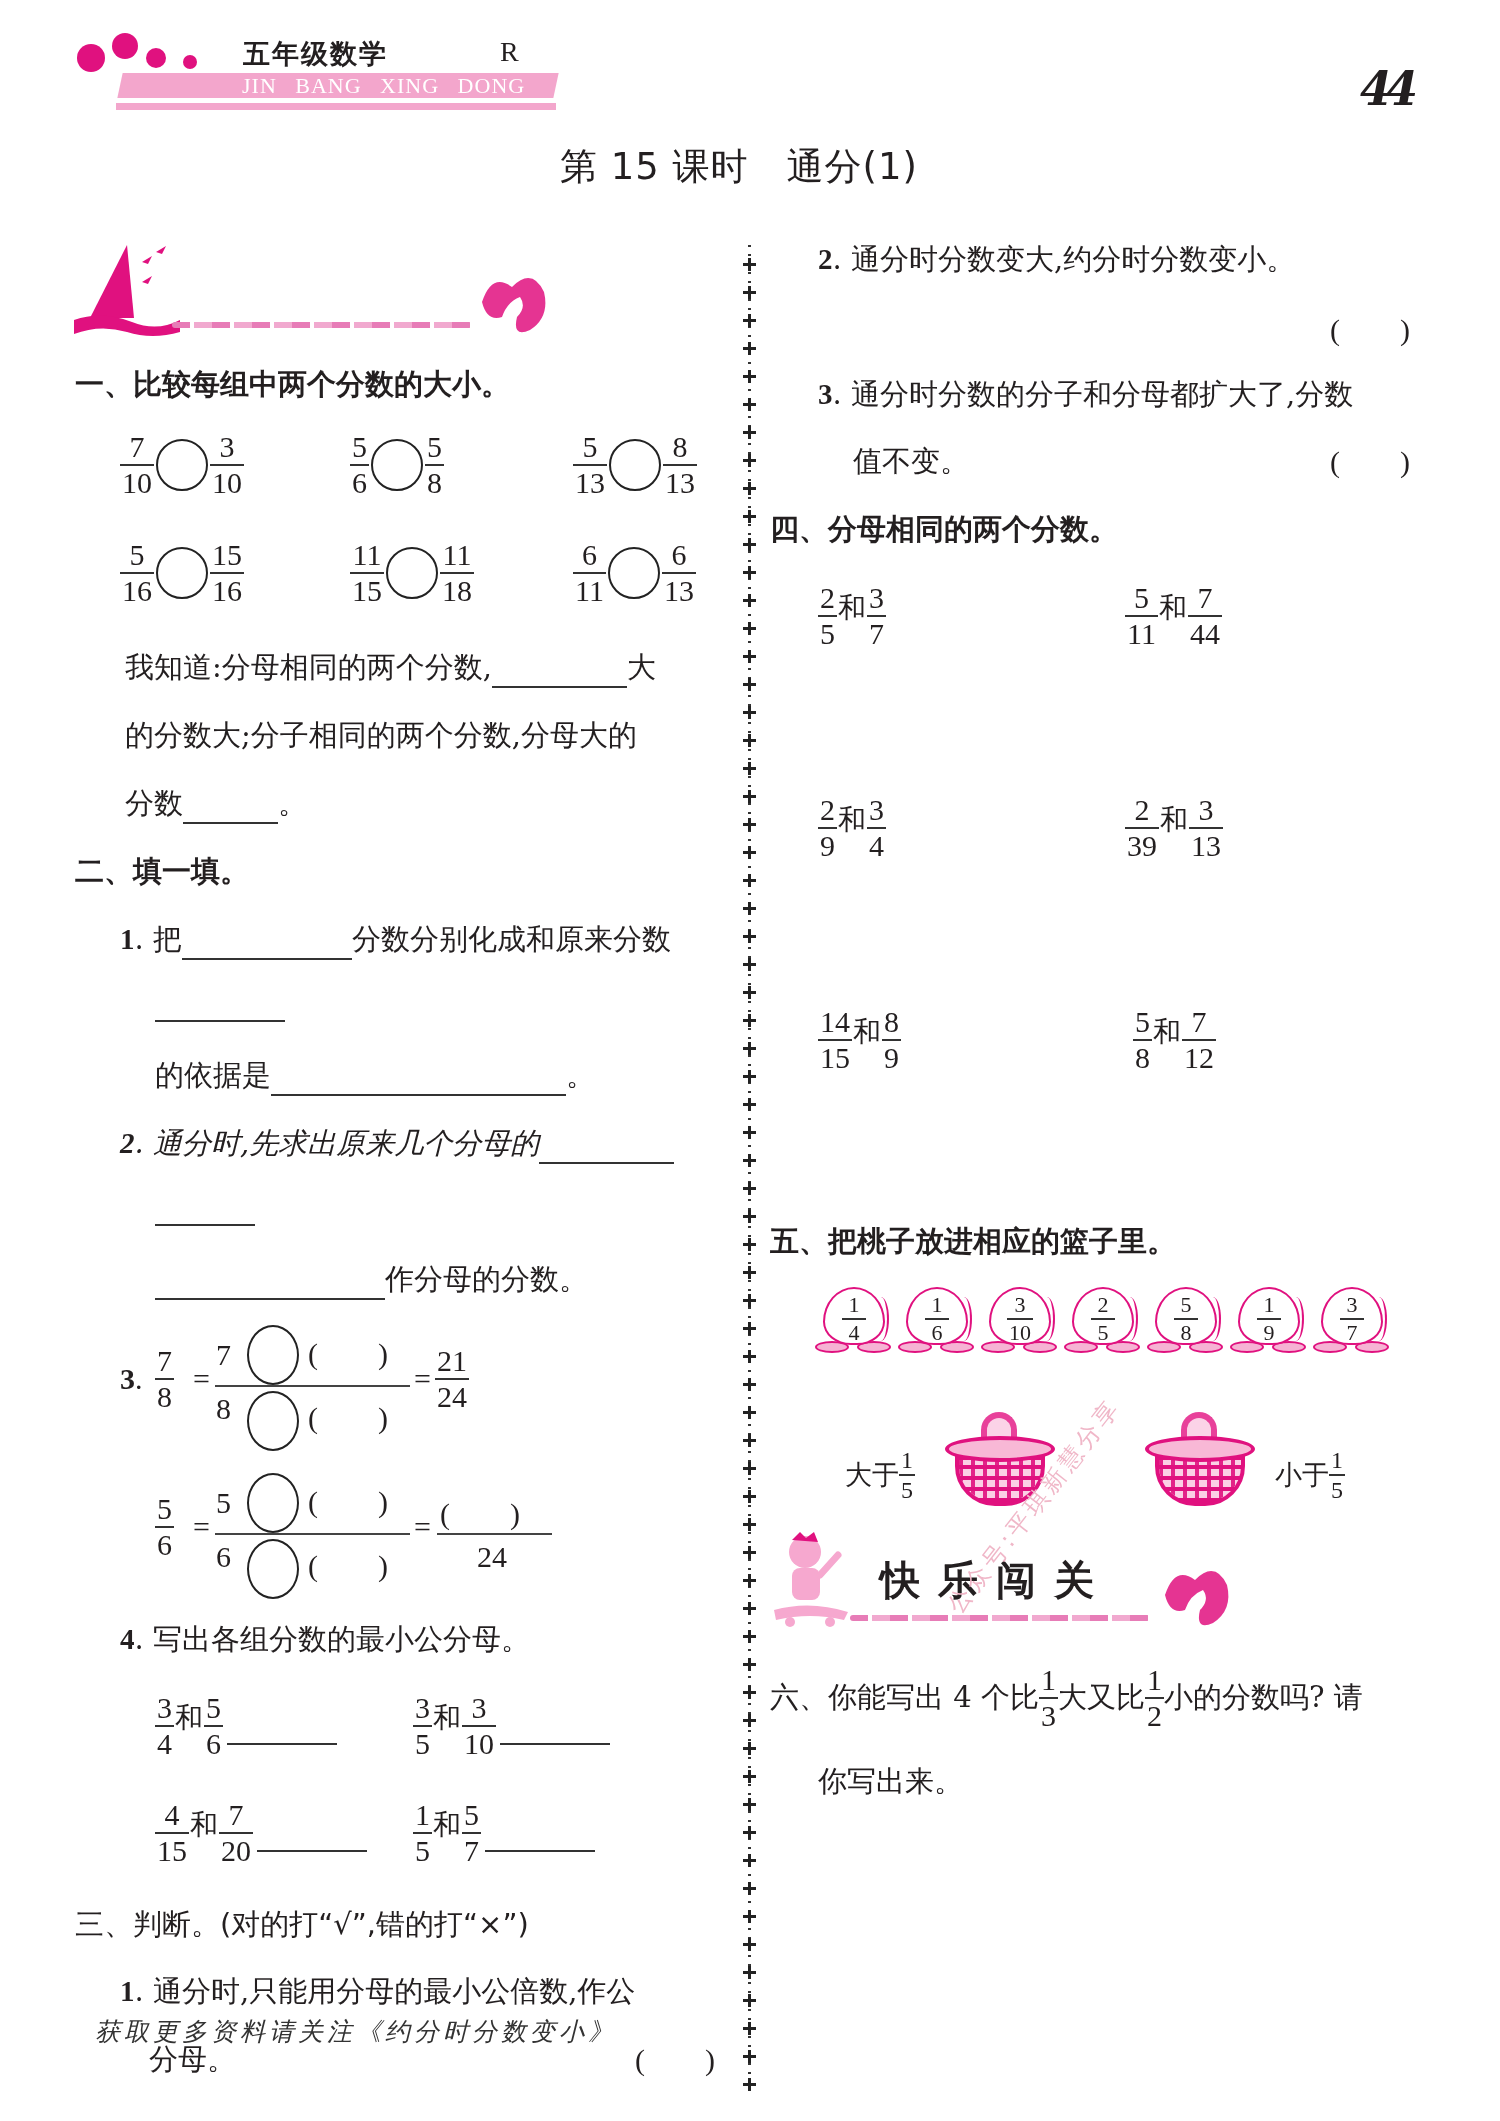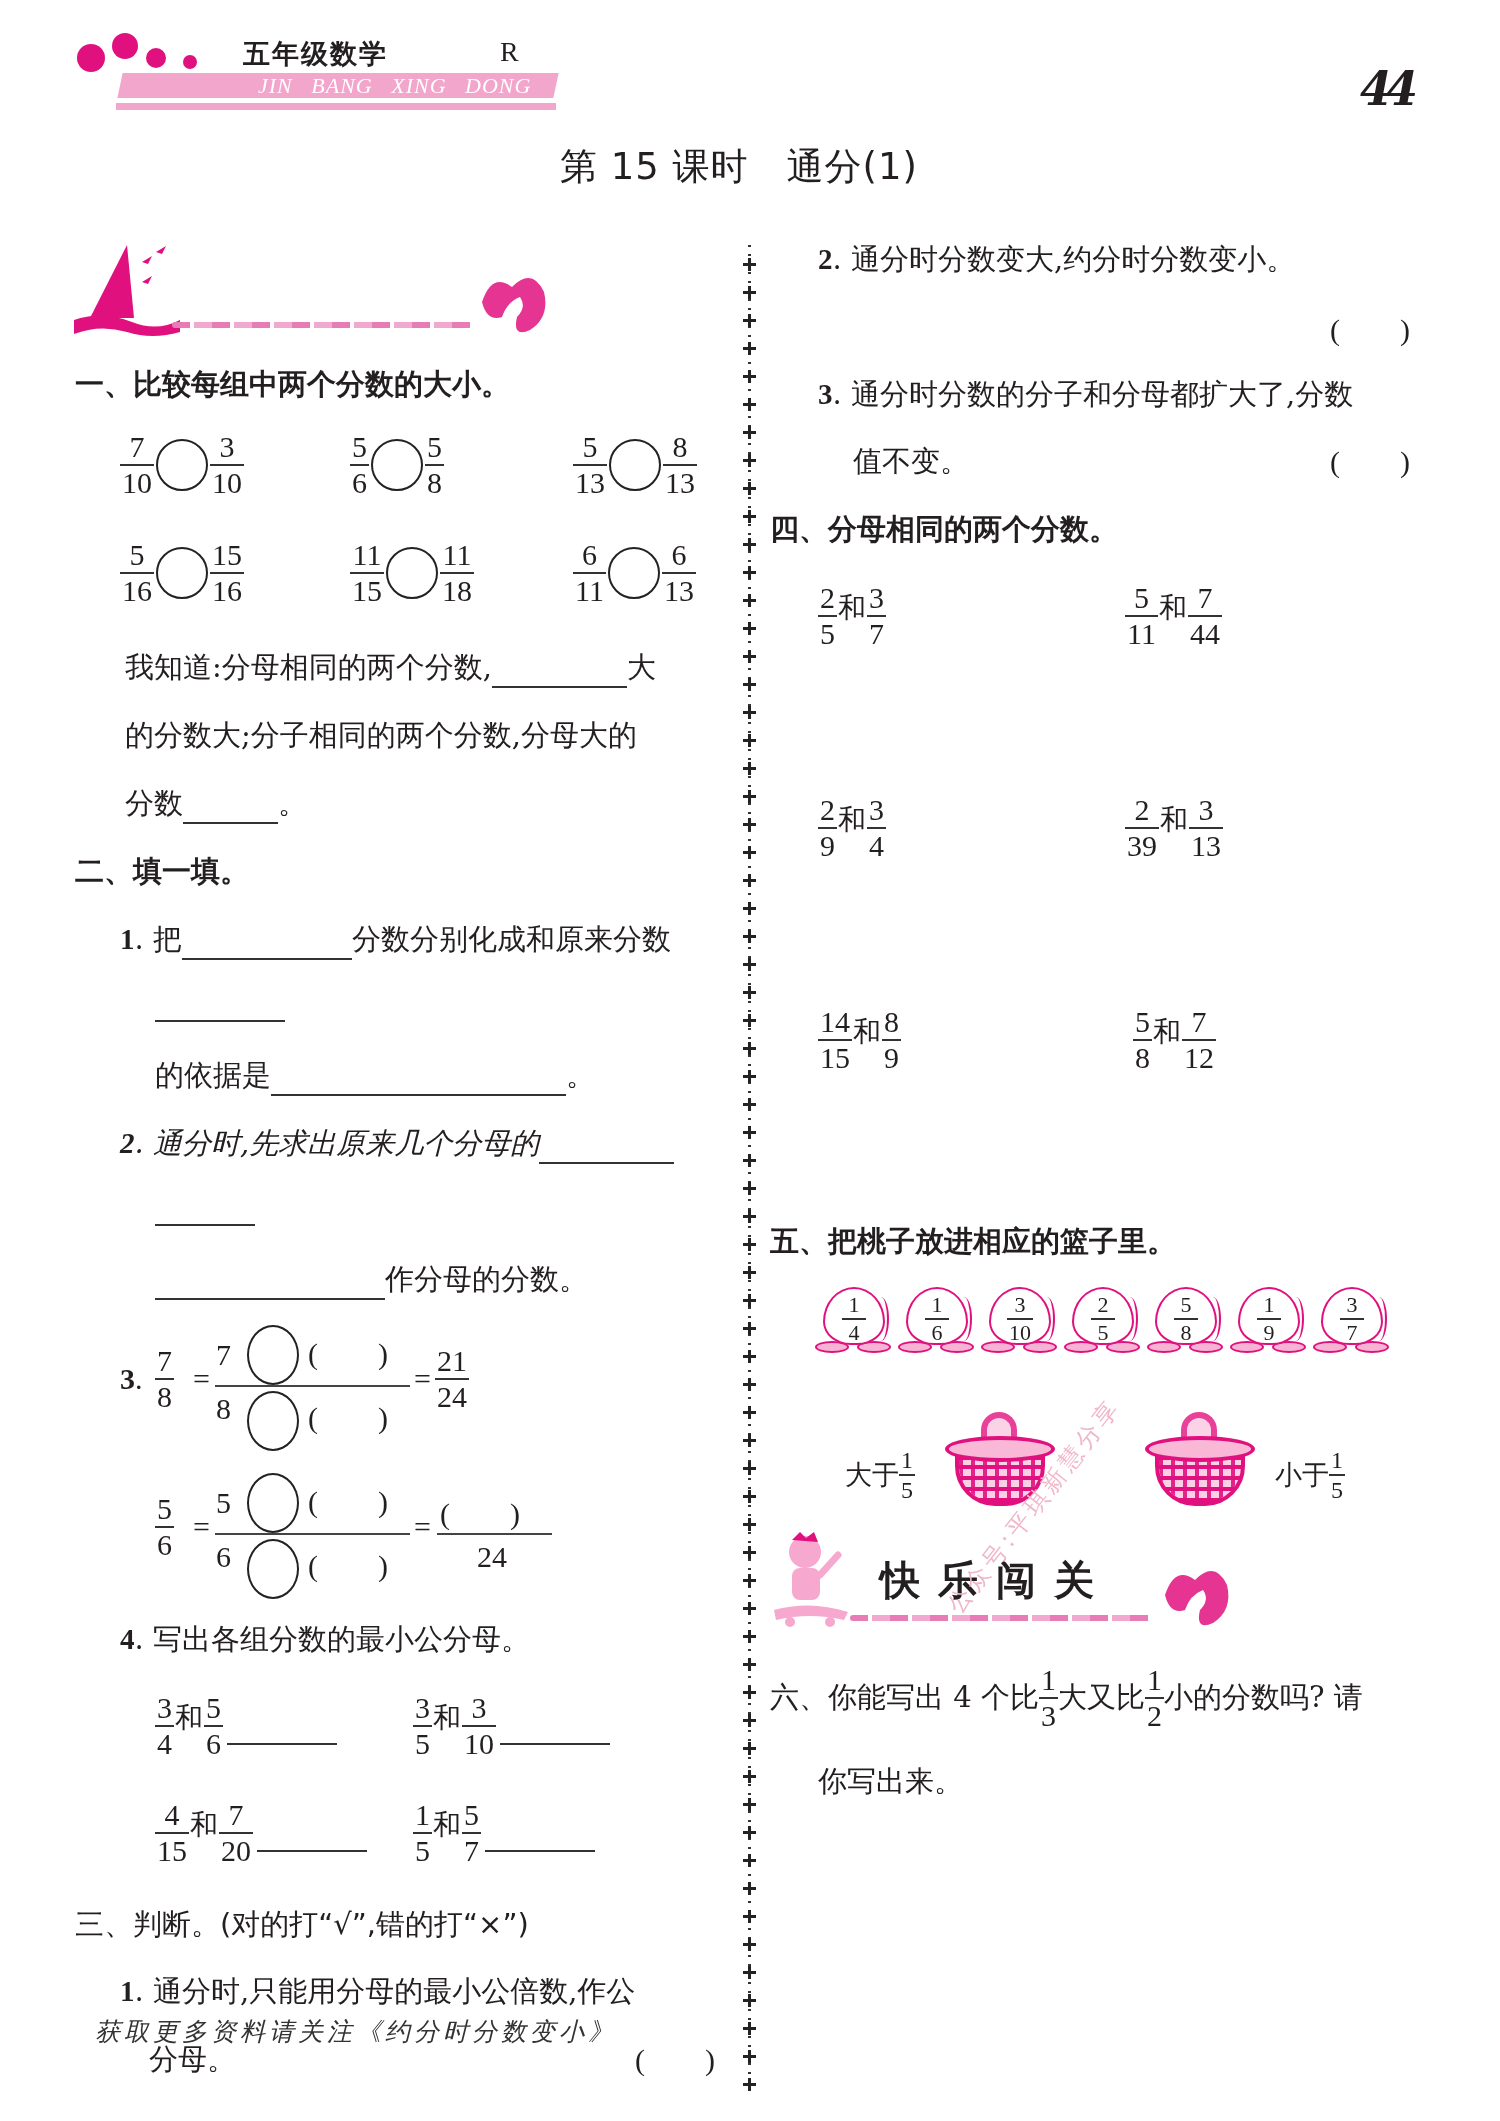--- a/index.html
+++ b/index.html
@@ -4,21 +4,21 @@
 <style>
   * { box-sizing: border-box; margin: 0; padding: 0; }
   html, body { width: 1500px; height: 2121px; background: #ffffff; overflow: hidden; }
   body { position: relative; font-family: "DejaVu Serif", "Liberation Serif", serif; color: #231f20; }
 
   
   .dot { position: absolute; border-radius: 50%; background: #e0117f; }
   .hdr-title { position: absolute; left: 243px; top: 36px; font-size: 27px; font-weight: bold; letter-spacing: 2px; font-family: "DejaVu Serif", serif; }
   .hdr-r { position: absolute; left: 500px; top: 36px; font-size: 28px; font-family: "Liberation Serif", serif; }
   .hdr-band { position: absolute; left: 120px; top: 73px; width: 436px; height: 25px; background: #f3a6cc; transform: skewX(-12deg); }
-  .hdr-band-text { position: absolute; left: 258px; top: 73px; font-size: 22px; font-style: italic; color: #ffffff; font-family: "Liberation Serif", serif; letter-spacing: 1px; word-spacing: 12px; }
+  .hdr-band-text { position: absolute; left: 242px; top: 73px; font-size: 22px; color: #ffffff; font-family: "Liberation Serif", serif; letter-spacing: 1px; word-spacing: 12px; }
   .hdr-line { position: absolute; left: 116px; top: 103px; width: 440px; height: 7px; background: #f3a6cc; }
   .page-num { position: absolute; left: 1360px; top: 62px; font-size: 46px; font-weight: bold; font-style: italic; font-family: "DejaVu Serif", serif; letter-spacing: -6px; }
   .lesson-title { position: absolute; left: 560px; top: 142px; font-size: 37px; font-family: "DejaVu Sans", sans-serif; letter-spacing: 1px; }
 
   
   .banner { position: absolute; }
   .banner-text { position: absolute; font-size: 40px; font-weight: bold; letter-spacing: 18px; font-family: "DejaVu Serif", serif; }
   .banner-wave { position: absolute; height: 6px; background: repeating-linear-gradient(90deg, #e77cb7 0 18px, #fff 18px 22px, #f1a9cf 22px 40px); border-radius: 3px; }
 
   

